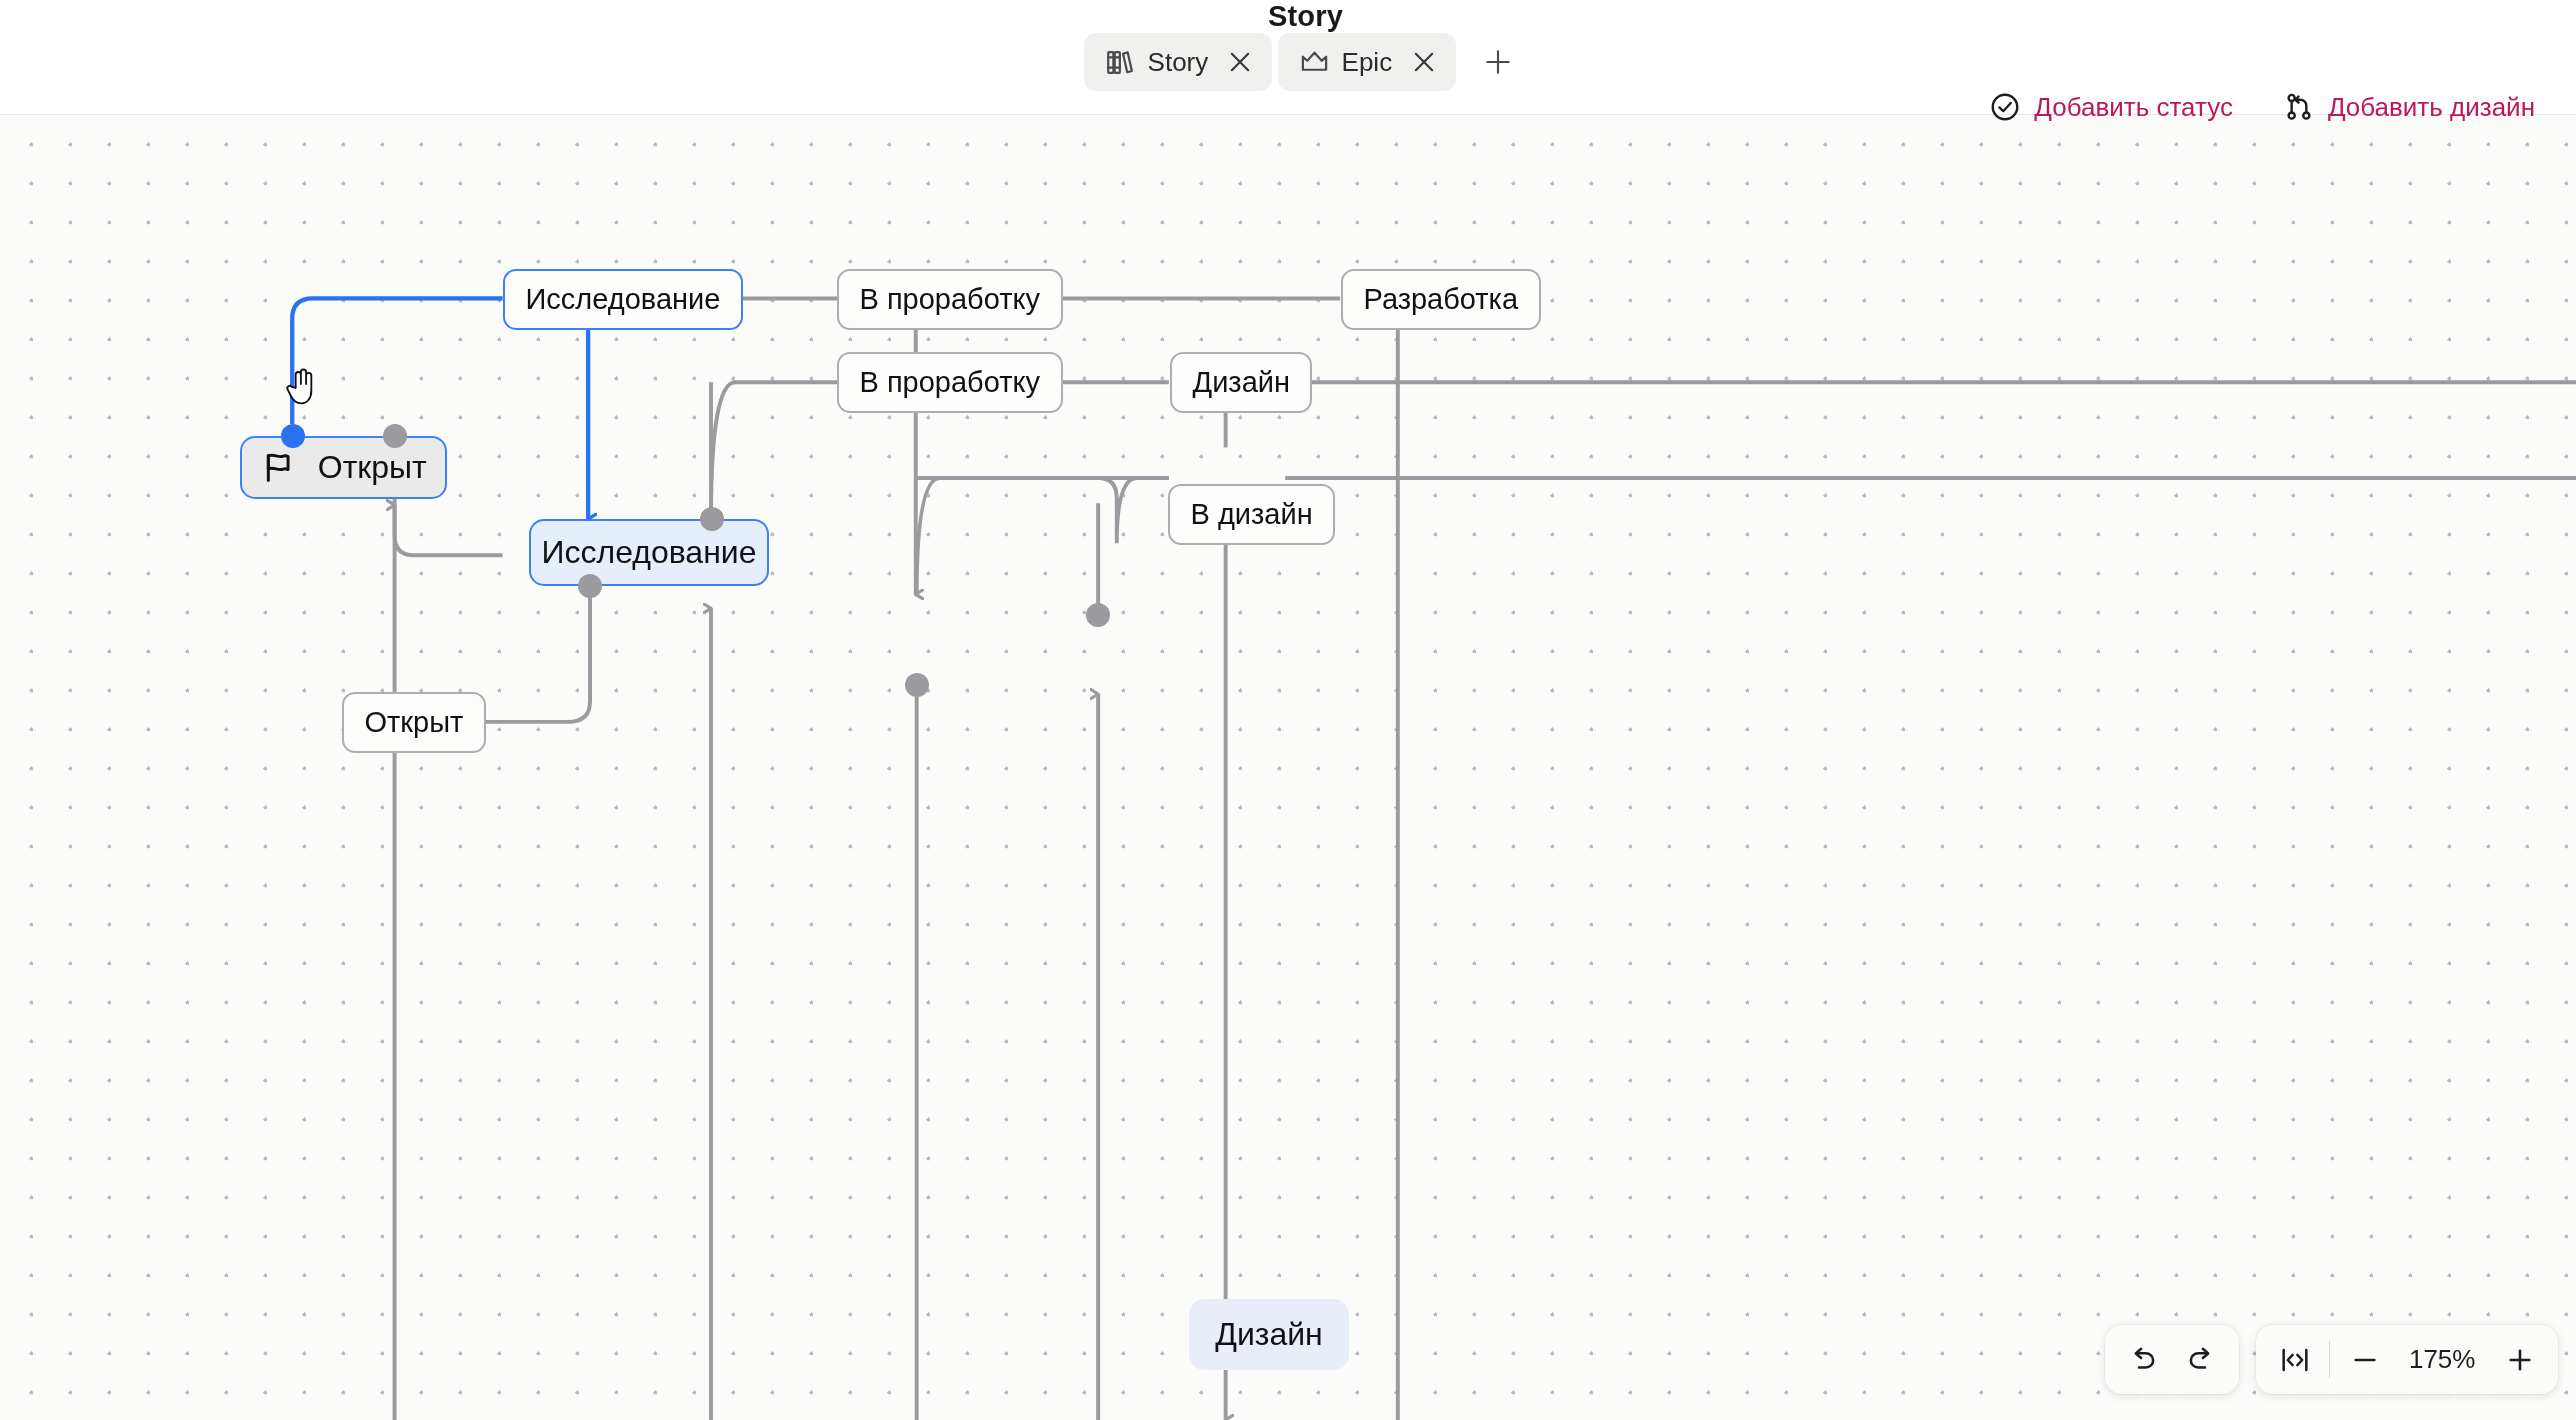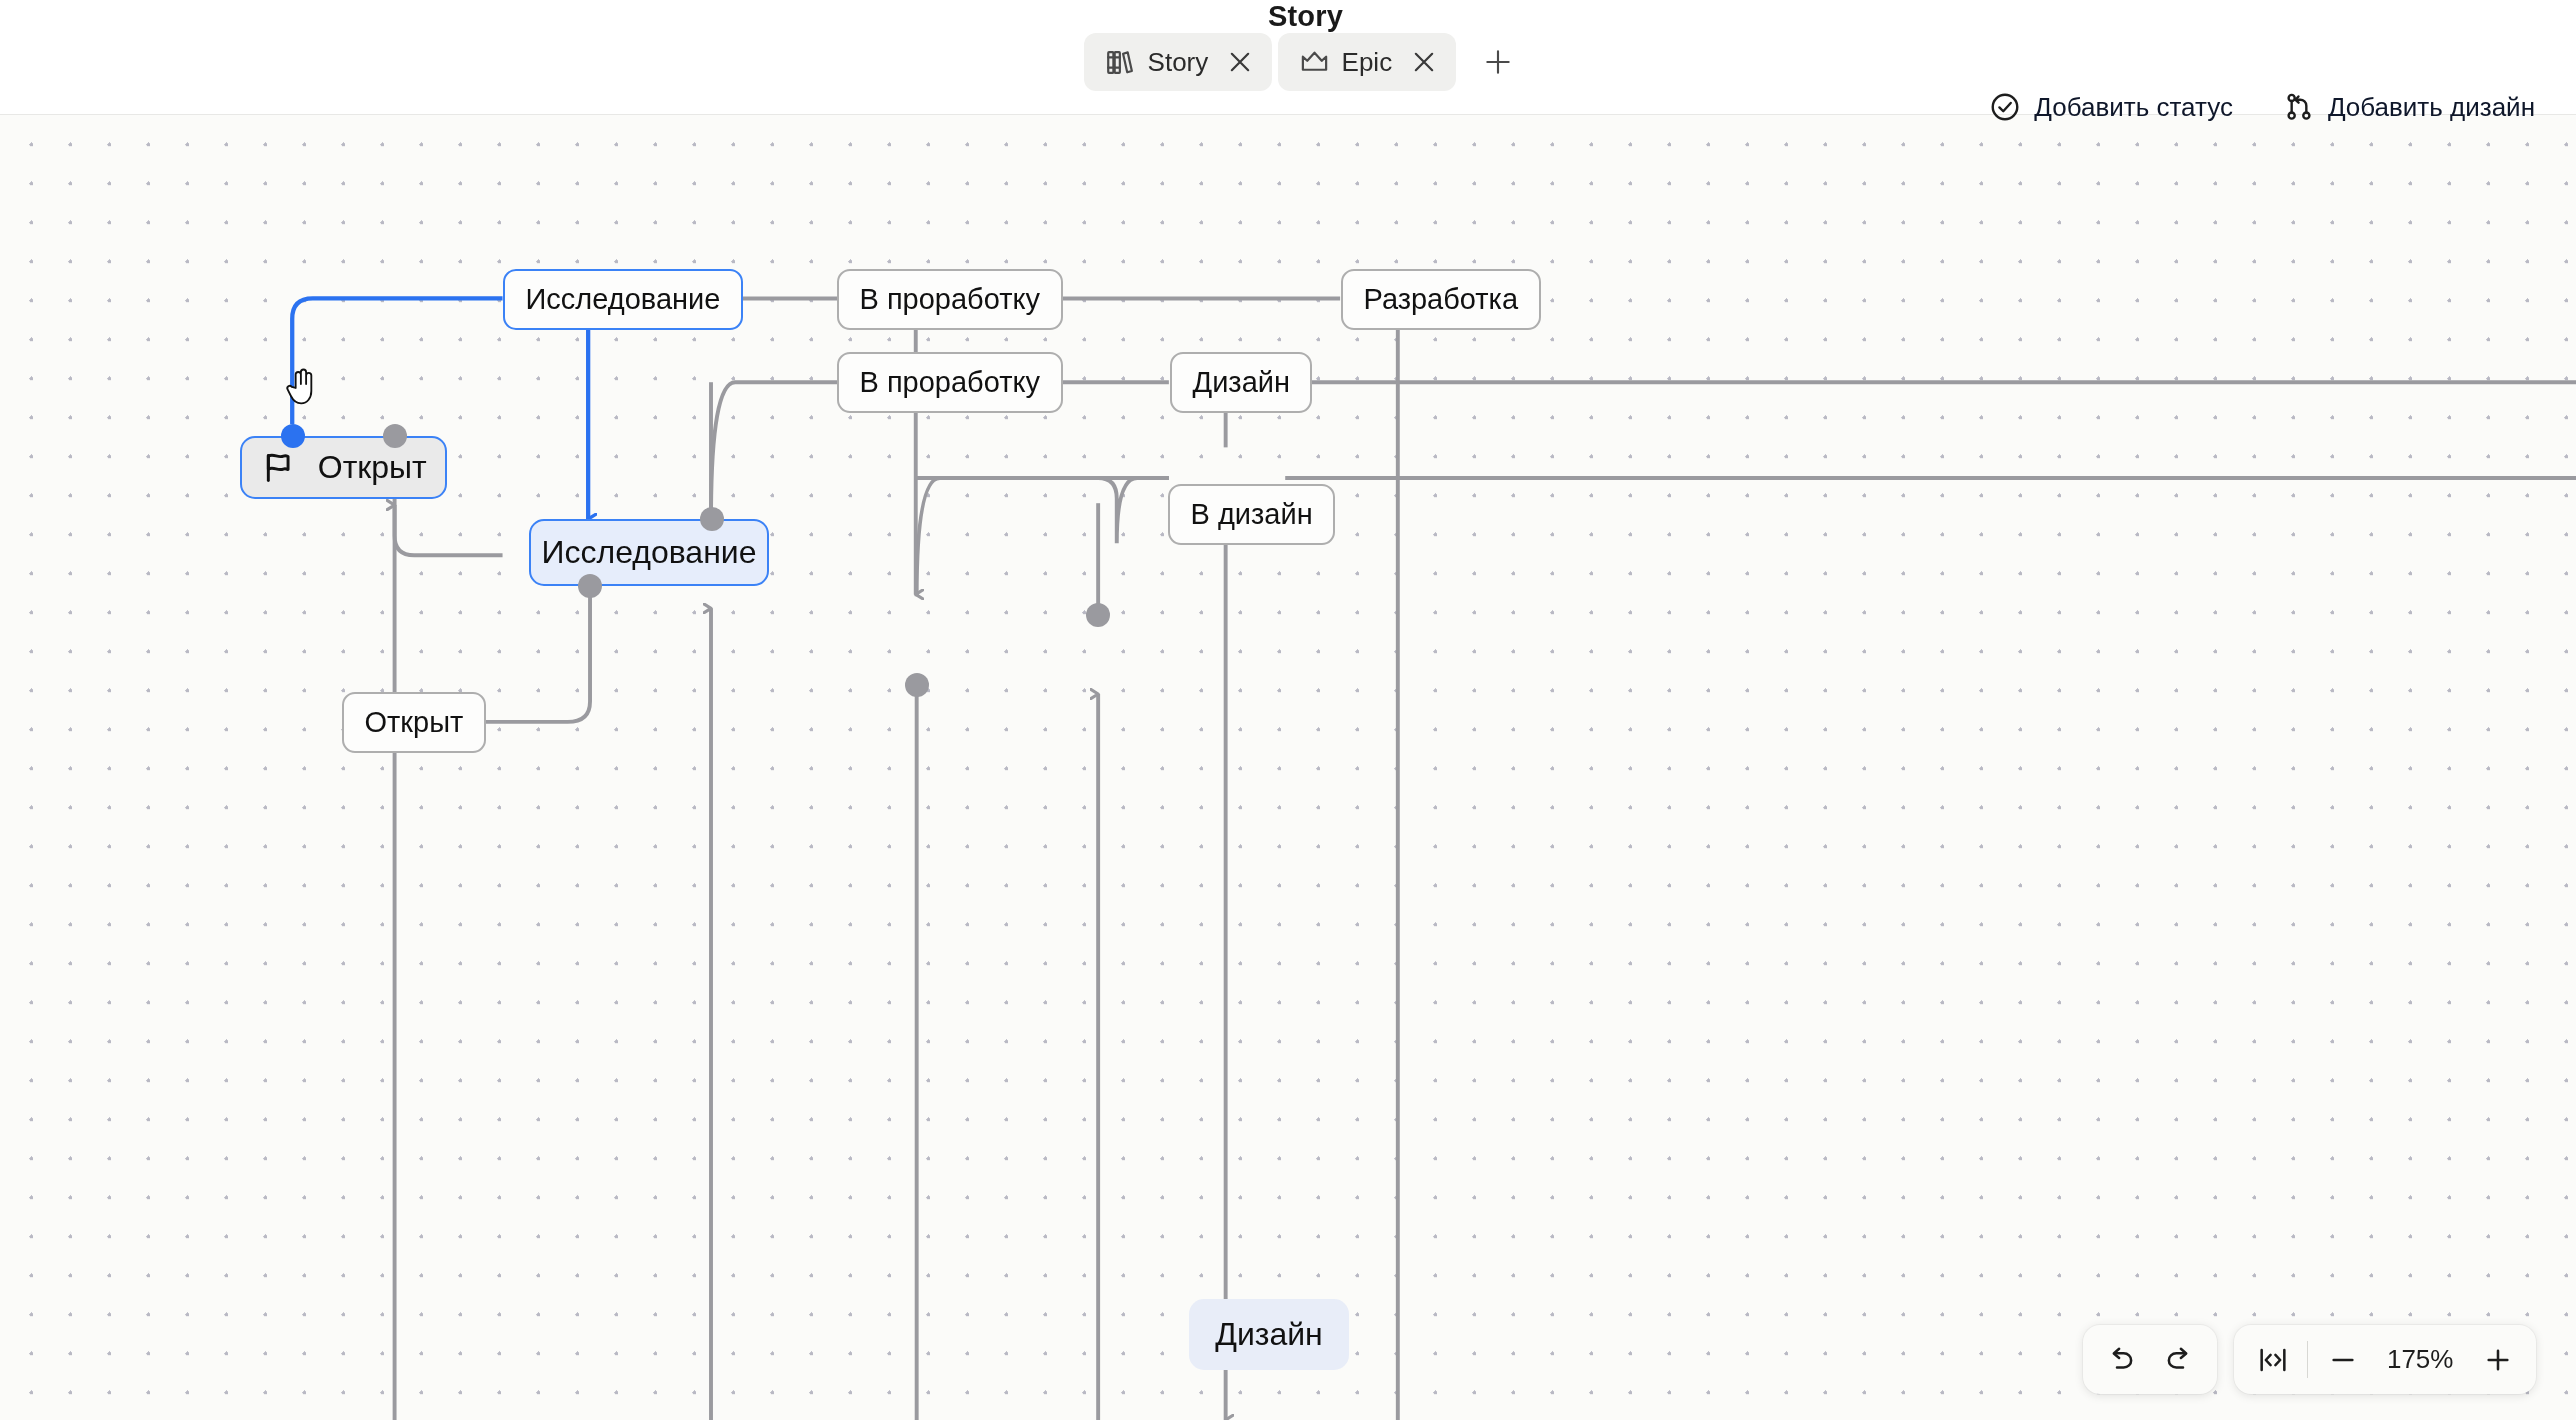--- a/index.html
+++ b/index.html
@@ -42,21 +42,21 @@
     width: 47px; height: 47px; margin-left: 13px;
     display: flex; align-items: center; justify-content: center;
     color: #4a4a4a; cursor: pointer;
   }
   #header-actions {
     margin-left: auto; margin-right: 41px;
     display: flex; align-items: center; gap: 50px;
   }
   .hdr-btn {
     display: flex; align-items: center; gap: 13px;
-    font-size: 26px; color: #0f172a; cursor: pointer;
+    font-size: 26px; color: #be185d; cursor: pointer;
     background: none; border: none;
     font-family: "Liberation Sans", sans-serif;
   }
   .hdr-icon { width: 32px; height: 32px; display: block; color: #1d1d1d; }
 
   
   #canvas {
     position: absolute; top: 115px; left: 0;
     width: 2576px; height: 1305px;
     background-color: #fbfbf9;
@@ -103,21 +103,21 @@
     border-radius: 50%; background: #9a9a9f;
     cursor: crosshair;
   }
   .handle.blue { background: #2b72f0; }
 
   
   #cursor { position: absolute; width: 37px; height: 43px; pointer-events: none; }
 
   
   #bottom-bar {
-    position: absolute; bottom: 26px; right: 40px;
+    position: absolute; bottom: 26px; right: 18px;
     display: flex; align-items: center; gap: 17px;
     z-index: 60;
   }
   .bb-group {
     background: #fbfbf9;
     border-radius: 17px;
     box-shadow: 0 1.9px 9.3px rgba(0,0,0,0.10), 0 0 0 0.9px rgba(0,0,0,0.035);
     display: flex; align-items: center;
     height: 69px; padding: 0 9.3px;
   }

